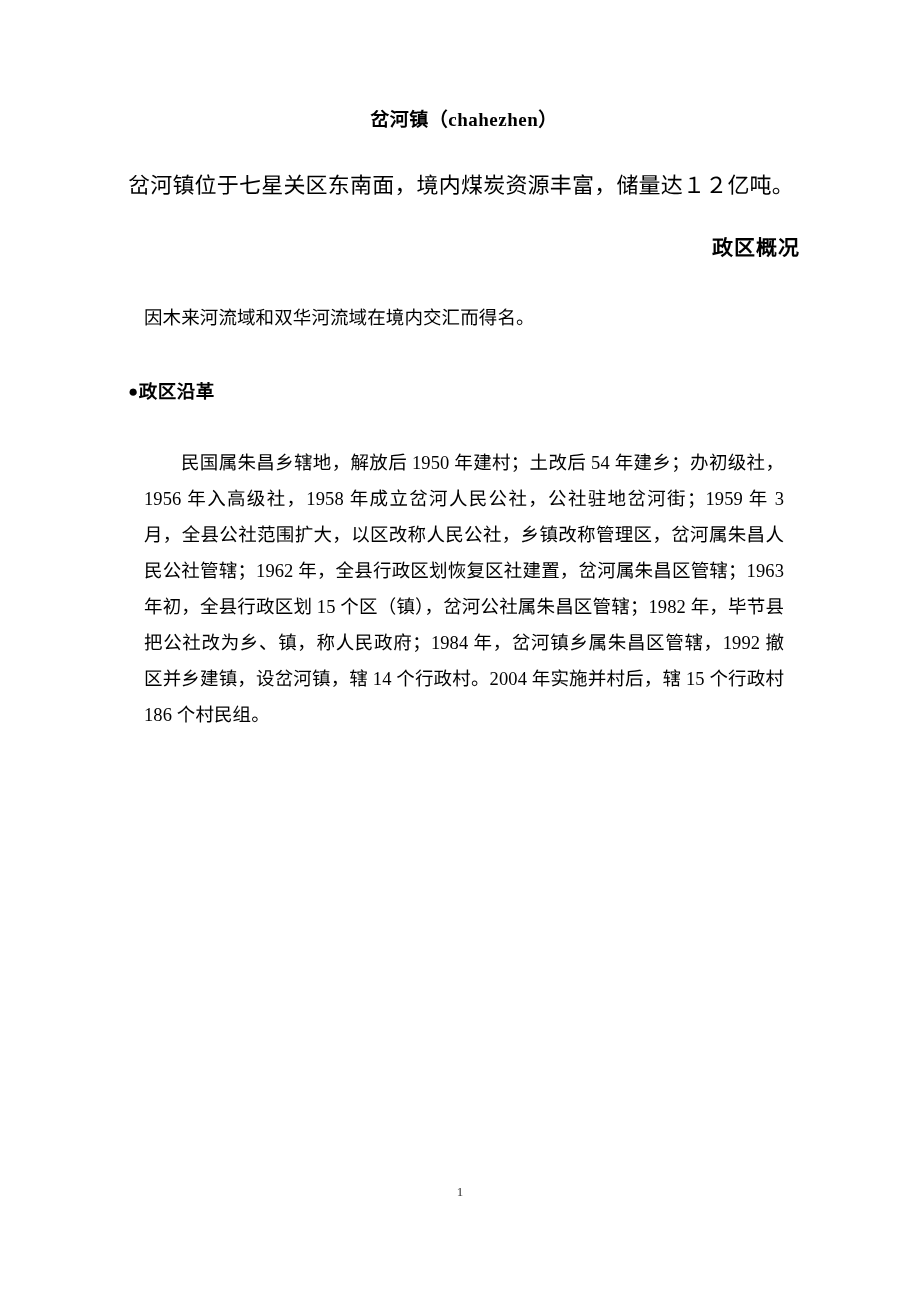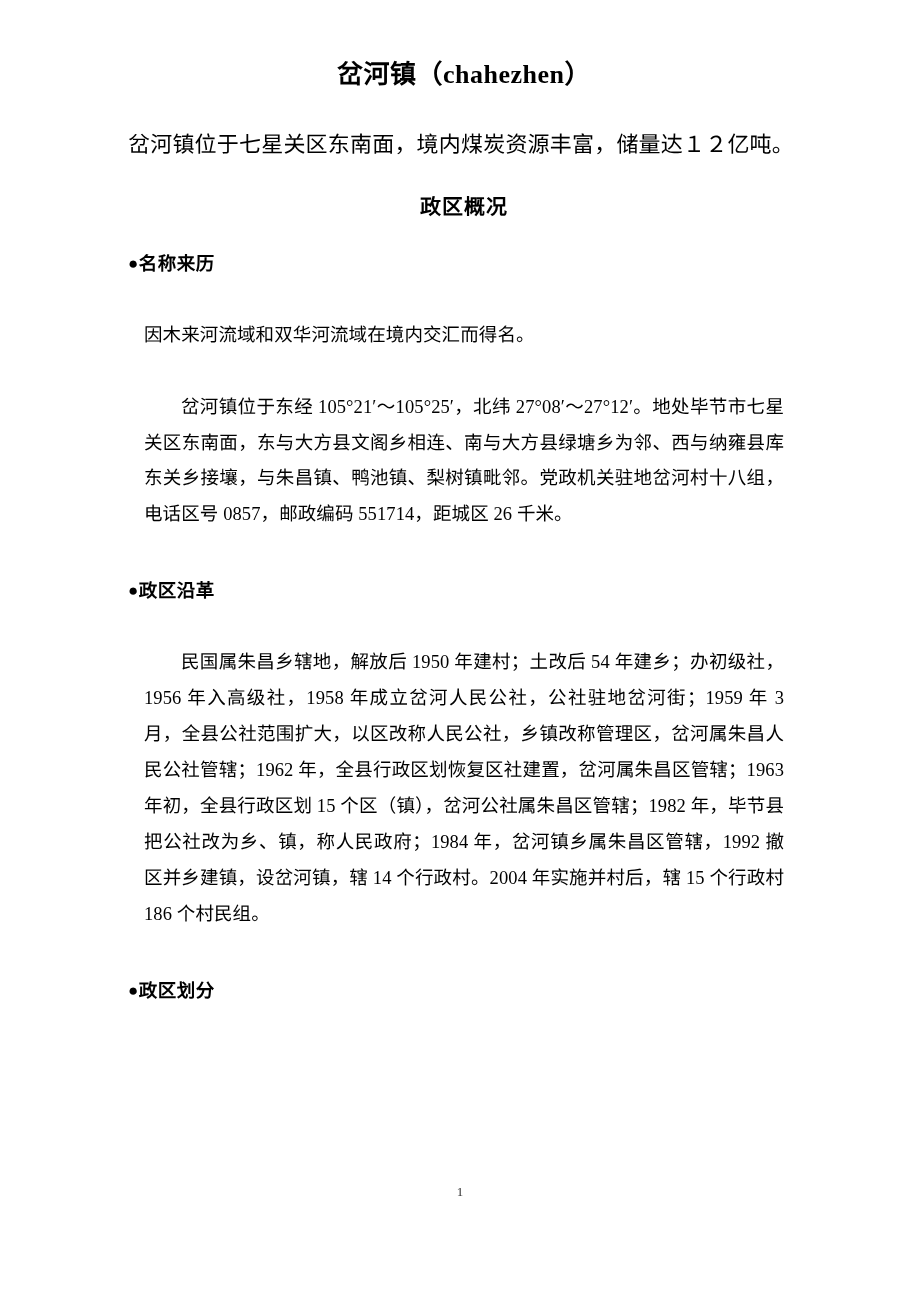--- a/index.html
+++ b/index.html
@@ -25,42 +25,42 @@
   .content {
     position: absolute;
     left: 128px;
     top: 0;
     width: 672px;
   }
 
   
   .doc-title {
     text-align: center;
-    font-size: 26px;
+    font-size: 19px;
     font-weight: bold;
     line-height: 1.3;
     margin: 0;
-    padding-top: 58px;
+    padding-top: 108px;
     letter-spacing: 0.5px;
   }
 
   
   .lead-para {
     font-size: 22px;
     line-height: 1.55;
     margin: 0;
     padding-top: 36px;
     text-align: justify;
     text-justify: inter-ideograph;
     letter-spacing: 0.2px;
   }
 
   
   .section-title {
-    text-align: center;
+    text-align: right;
     font-size: 21px;
     font-weight: bold;
     line-height: 1.3;
     margin: 0;
     padding-top: 32px;
     letter-spacing: 1px;
   }
 
   
   .sub-heading {
@@ -125,30 +125,27 @@
 <div class="page">
 
   <div class="content">
 
     <h1 class="doc-title">岔河镇（chahezhen）</h1>
 
     <p class="lead-para">岔河镇位于七星关区东南面，境内煤炭资源丰富，储量达１２亿吨。</p>
 
     <h2 class="section-title">政区概况</h2>
 
-    <h3 class="sub-heading"><span class="bullet">●</span><span>名称来历</span></h3>
 
     <p class="body-para">因木来河流域和双华河流域在境内交汇而得名。</p>
 
 
-    <p class="body-para geo indent">岔河镇位于东经 105°21′～105°25′，北纬 27°08′～27°12′。地处毕节市七星关区东南面，东与大方县文阁乡相连、南与大方县绿塘乡为邻、西与纳雍县库东关乡接壤，与朱昌镇、鸭池镇、梨树镇毗邻。党政机关驻地岔河村十八组，电话区号 0857，邮政编码 551714，距城区 26 千米。</p>
 
     <h3 class="sub-heading"><span class="bullet">●</span><span>政区沿革</span></h3>
 
     <p class="body-para tight indent">民国属朱昌乡辖地，解放后 1950 年建村；土改后 54 年建乡；办初级社，1956 年入高级社，1958 年成立岔河人民公社，公社驻地岔河街；1959 年 3 月，全县公社范围扩大，以区改称人民公社，乡镇改称管理区，岔河属朱昌人民公社管辖；1962 年，全县行政区划恢复区社建置，岔河属朱昌区管辖；1963 年初，全县行政区划 15 个区（镇），岔河公社属朱昌区管辖；1982 年，毕节县把公社改为乡、镇，称人民政府；1984 年，岔河镇乡属朱昌区管辖，1992 撤区并乡建镇，设岔河镇，辖 14 个行政村。2004 年实施并村后，辖 15 个行政村 186 个村民组。</p>
 
-    <h3 class="sub-heading"><span class="bullet">●</span><span>政区划分</span></h3>
 
   </div>
 
   <div class="page-number">1</div>
 
 </div>
 
 </body></html>

